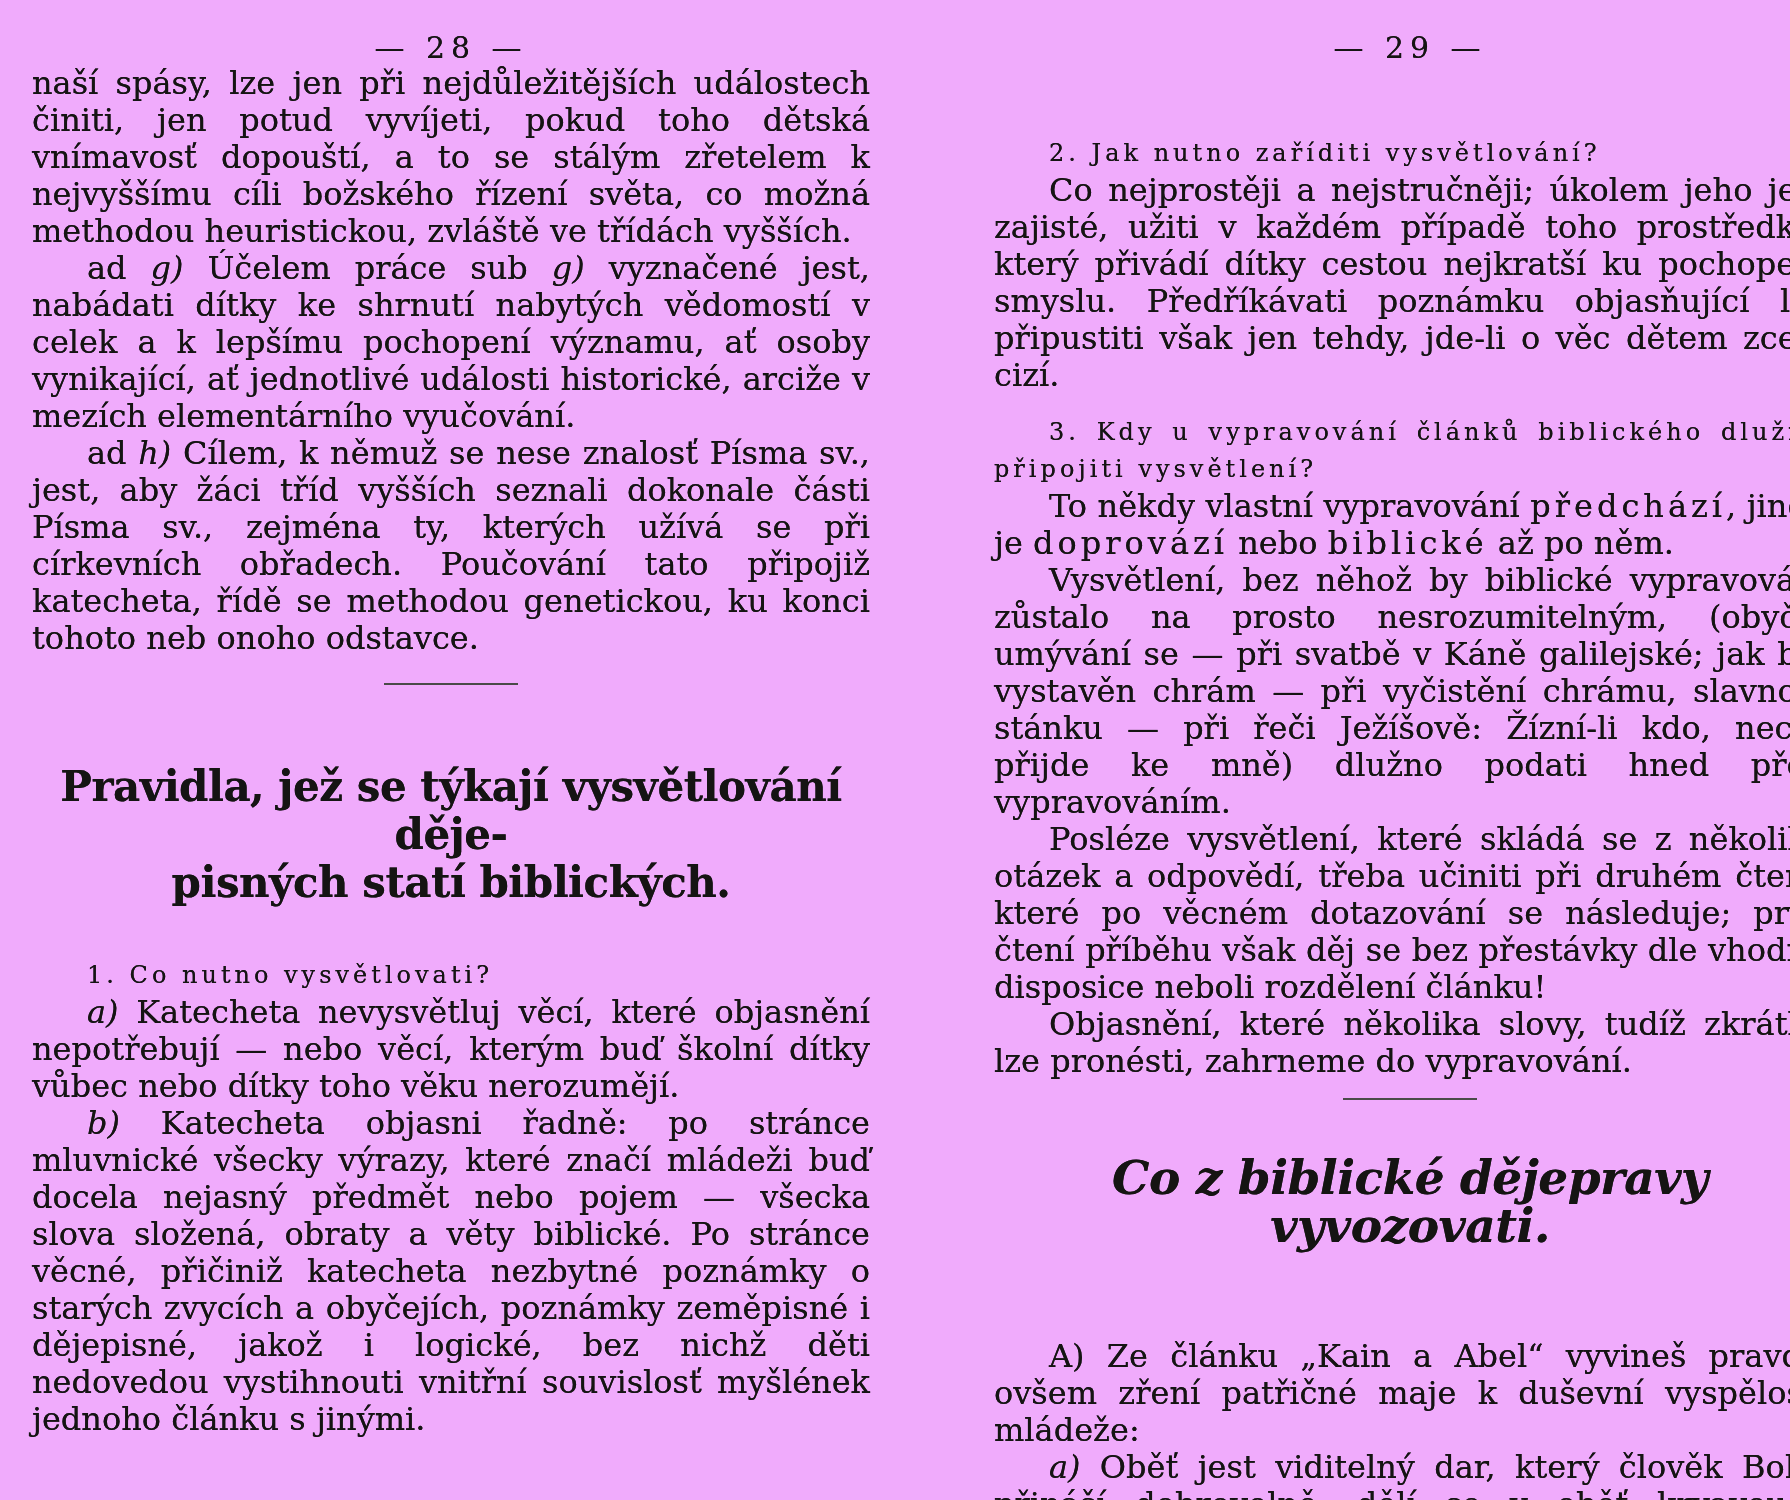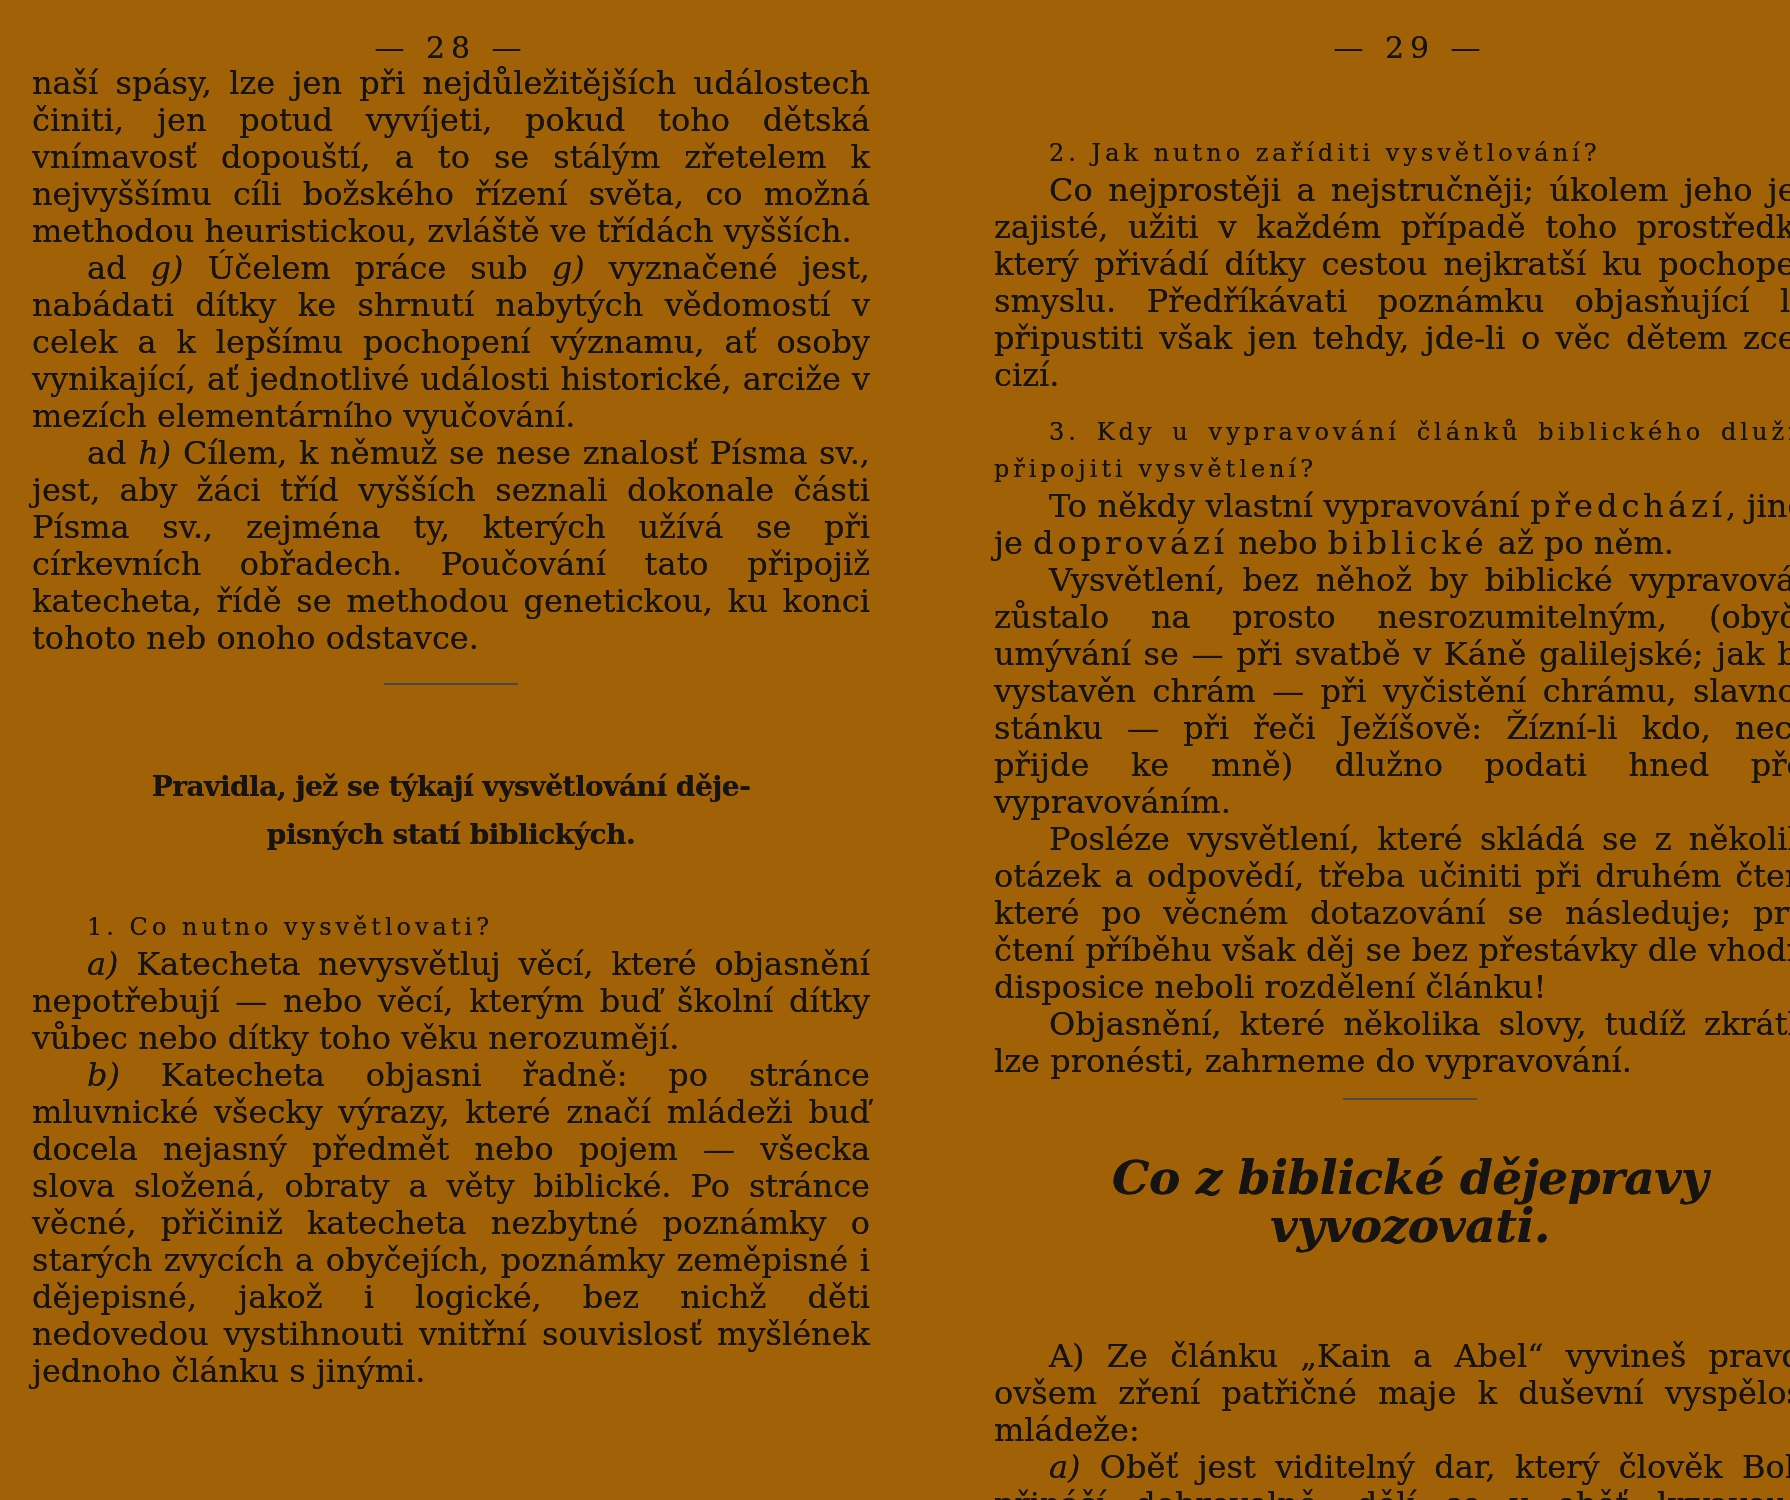--- a/index.html
+++ b/index.html
@@ -4,21 +4,21 @@
 <style>
   html, body {
     margin: 0;
     padding: 0;
     background: #ffffff;
   }
   .sheet {
     position: relative;
     width: 1790px;
     height: 1500px;
-    background: #a16207;
+    background: #f0abfc;
     overflow: hidden;
     font-family: "DejaVu Serif", "Liberation Serif", serif;
     color: #151413;
     text-shadow: 0 0 0.6px rgba(20,19,18,0.85); 
   }
   .page {
     position: absolute;
     top: 0;
   }
   .page-left  { left: 32px;  width: 838px; }
@@ -56,21 +56,21 @@
     text-align-last: left;
     text-indent: 55px;
   }
   .qhead-2 { margin-top: 70px; }
   .qhead-1 { margin-top: 50px; }
   .qhead-3 { margin-top: 20px; }
 
   .bighead {
     margin: 0;
     font-weight: bold;
-    font-size: 28px;
+    font-size: 42px;
     line-height: 48px;
     letter-spacing: -0.5px;
     text-align: center;
   }
   .bighead-left { margin-top: 78px; }
   .bighead-right { margin-top: 54px; margin-bottom: 88px; font-size: 47px; font-style: italic; }
 
   hr.divider {
     border: none;
     border-top: 2.5px solid #4a4a48;

